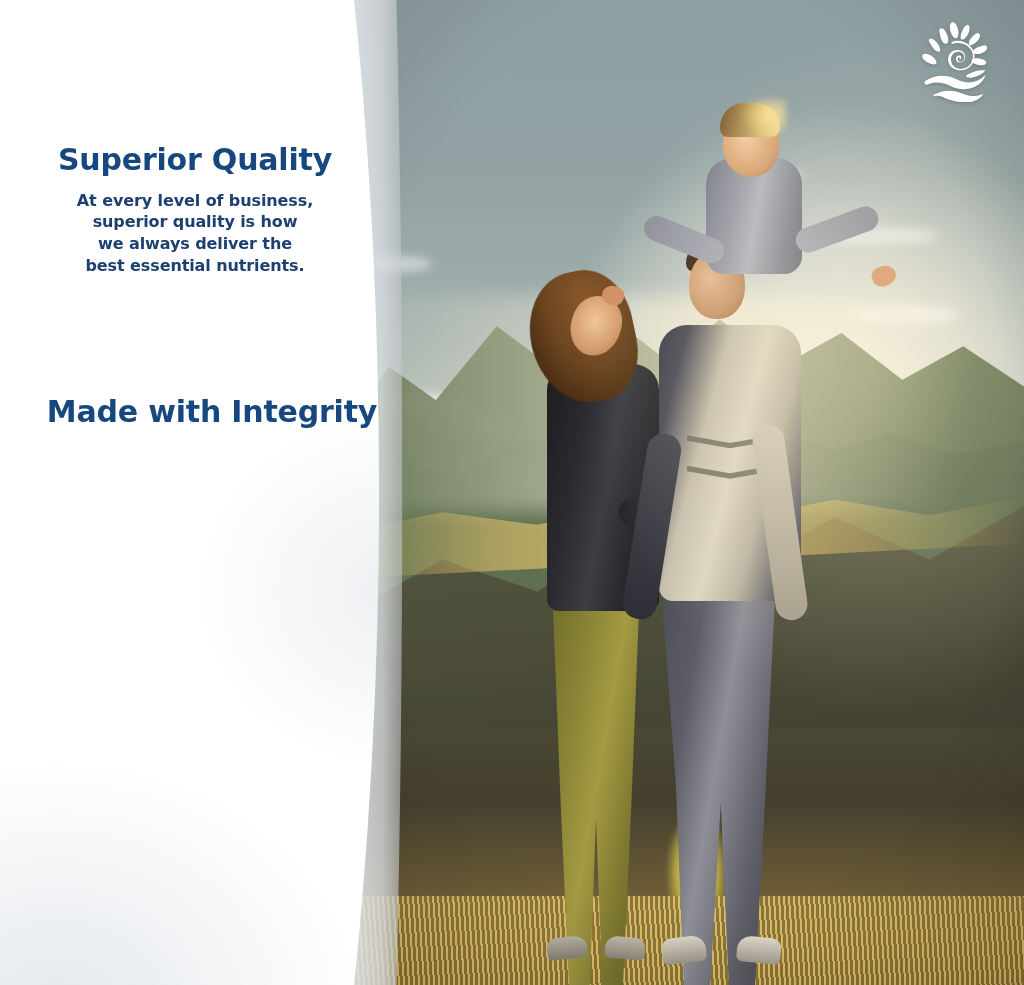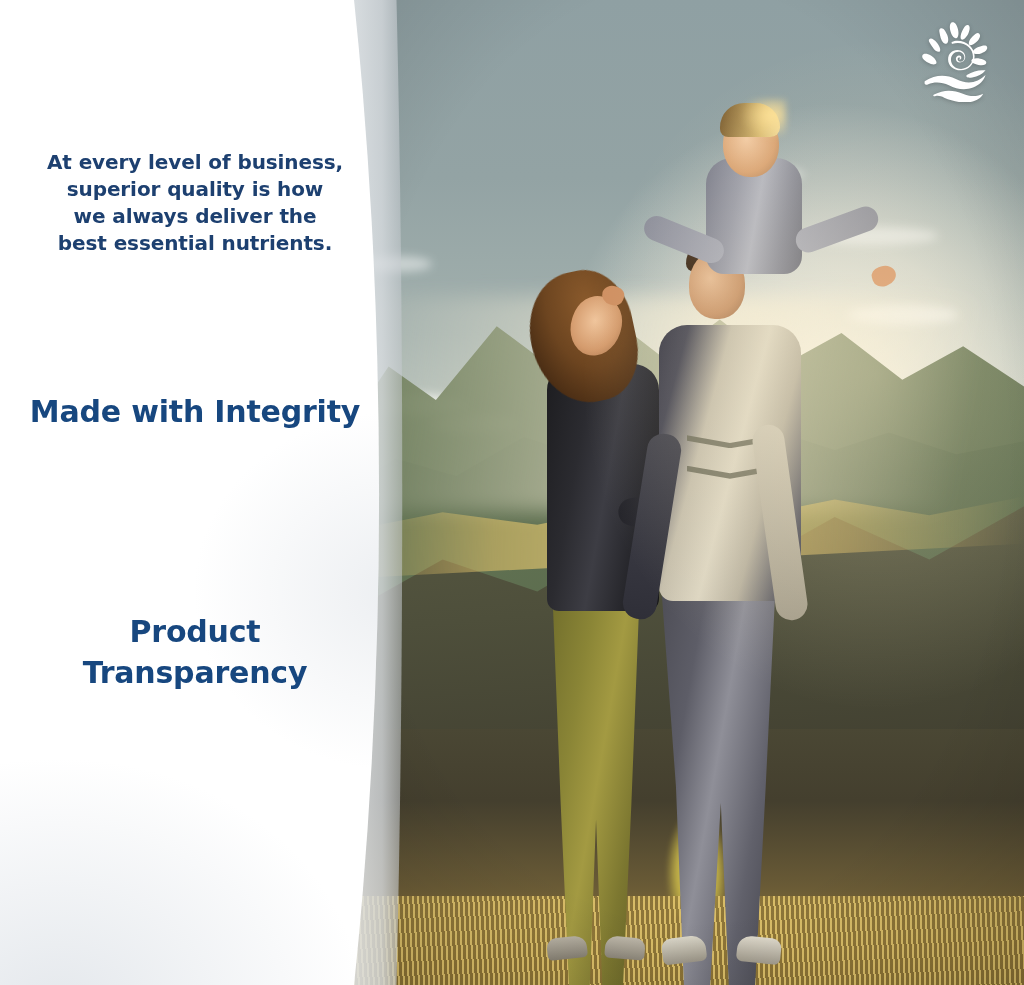--- a/index.html
+++ b/index.html
@@ -273,30 +273,30 @@
     pointer-events:none;
   }
 
   
   #copy {
     position:absolute; left:0; top:0; width:390px; height:985px;
     padding:0 38px 0 26px;
   }
   .block { position:absolute; left:26px; width:338px; text-align:center; }
   .b1 { top:140px; }
-  .b2 { top:392px; }
+  .b2 { top:392px;margin-left:17px; }
   .b3 { top:612px; }
 
   .headline {
     font-size:30px; font-weight:700; line-height:1.36;
     letter-spacing:-.2px; color:#17477f;
   }
   .body {
     margin-top:9px;
-    font-size:20px; font-weight:600; line-height:1.35;
+    font-size:16px; font-weight:600; line-height:1.35;
     letter-spacing:-.1px; color:#1d4070; white-space:pre-line;
   }
 
   
   #logo {
     position:absolute; right:26px; top:20px;
     width:78px; height:82px;
   }
   #logo svg { width:100%; height:100%; display:block;
               filter:drop-shadow(0 1px 2px rgba(0,0,0,.22)); }
@@ -361,32 +361,32 @@
     <div class="layer vignette"></div>
   </div>
 
   <div id="edge-band"></div>
   <div id="panel"></div>
   <div id="panel-shade"></div>
 
   <div id="copy">
 
     <div class="block b1">
+      <div class="headline">Superior Quality</div>
       <div class="body">At every level of business,
 superior quality is how
 we always deliver the
 best essential nutrients.</div>
     </div>
 
     <div class="block b2">
       <div class="headline">Made with Integrity</div>
     </div>
 
     <div class="block b3">
-      <div class="headline">Product Transparency</div>
     </div>
 
   </div>
 
   <div id="logo" title="Nordic Naturals">
     <svg viewBox="0 0 100 104" xmlns="http://www.w3.org/2000/svg" aria-hidden="true">
       <g fill="#ffffff">
 
         <path d="M44 2c3 0 5 4 5 10s-2 11-5 11-5-5-5-11 2-10 5-10z" transform="rotate(-14 44 13)"></path>
         <path d="M61 6c3 1 3 6 1 11s-6 9-8 8-2-6 0-11 4-9 7-8z" transform="rotate(4 62 15)"></path>

